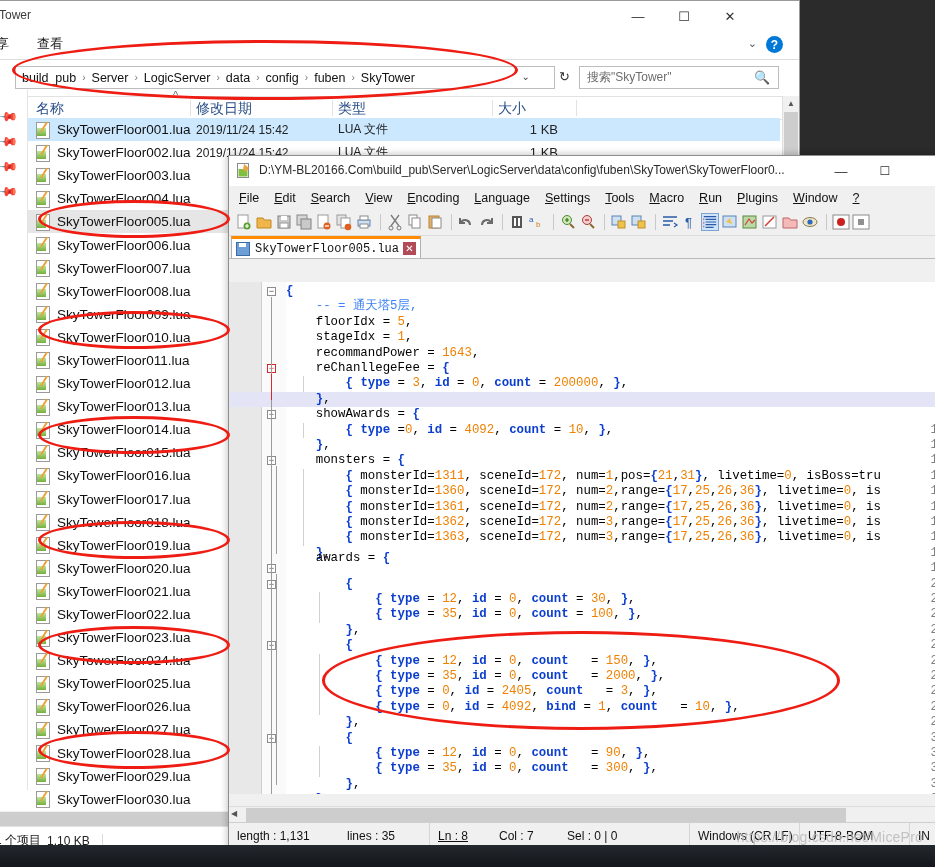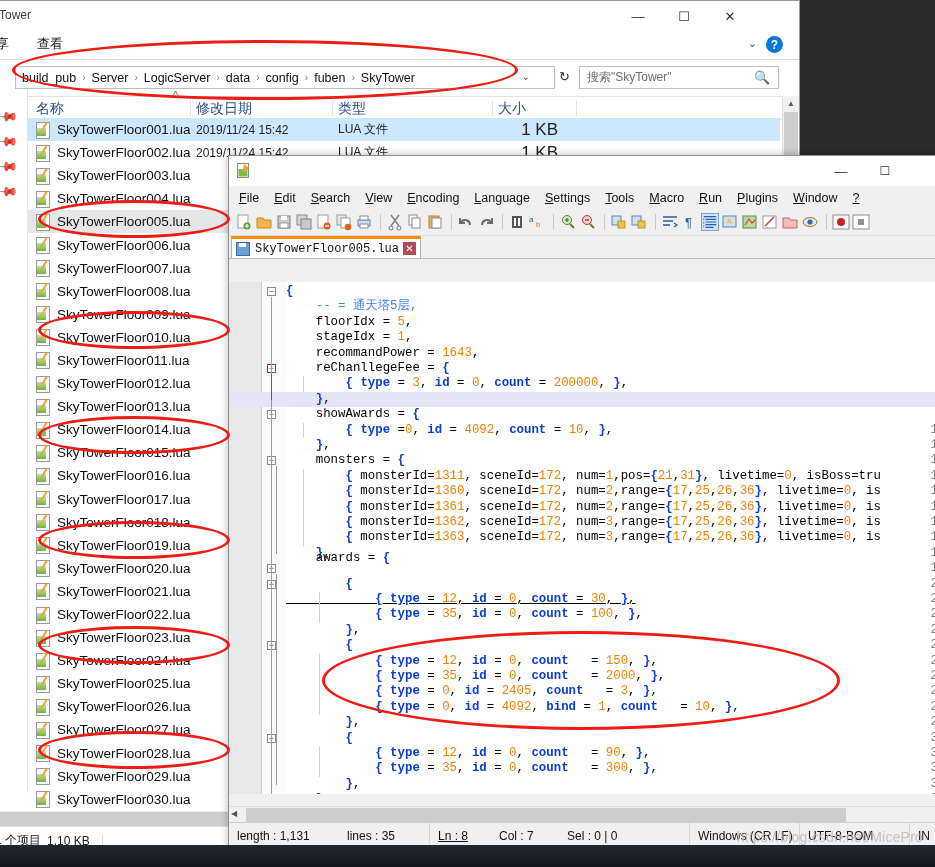--- a/index.html
+++ b/index.html
@@ -107,21 +107,21 @@
     position:absolute;left:1px;top:6px;width:9px;height:8px;
     background:linear-gradient(#bfe69a,#74b03c);
   }
   .ficon .pen{
     position:absolute;left:7px;top:-1px;width:2px;height:12px;background:#e8a33d;
     transform:rotate(32deg);border-radius:1px;
   }
   .fname{font-size:13.5px;color:#111;white-space:nowrap;}
   .fdate{position:absolute;left:168px;font-size:12px;color:#222;}
   .ftype{position:absolute;left:310px;font-size:12px;color:#222;}
-  .fsize{position:absolute;left:470px;width:60px;text-align:right;font-size:17px;color:#222;}
+  .fsize{position:absolute;left:470px;width:60px;text-align:right;font-size:13px;color:#222;}
 
   
   #exp-vsb{
     position:absolute;right:0px;top:95px;width:16px;height:725px;background:#f0f0f0;
     border-left:1px solid #e0e0e0;
   }
   #exp-vsb .arrow{height:16px;text-align:center;font-size:8px;color:#555;line-height:16px;}
   #exp-vsb .thumb{position:absolute;top:16px;left:1px;width:14px;height:150px;background:#cdcdcd;}
   #exp-hsb{
     position:absolute;left:0;bottom:27px;width:795px;height:16px;background:#f0f0f0;
@@ -589,20 +589,21 @@
 </div>
 
 <div id="npp">
 
   <div id="npp-title">
     <svg id="npp-icon" viewBox="0 0 14 16">
       <rect x="0.5" y="0.5" width="11" height="14" fill="#fff" stroke="#8a8a8a"></rect>
       <rect x="1.5" y="6" width="9" height="7.5" fill="#7fc040"></rect>
       <path d="M7 1 L12 5 L8.5 9 L6 7 Z" fill="#e8a33d"></path>
     </svg>
+    <div id="npp-title-text">D:\YM-BL20166.Com\build_pub\Server\LogicServer\data\config\fuben\SkyTower\SkyTowerFloor0...</div>
     <div id="npp-min">—</div>
     <div id="npp-max">☐</div>
   </div>
 
   <div id="npp-menu">
       <span class="mi"><u>F</u>ile</span>
       <span class="mi"><u>E</u>dit</span>
       <span class="mi"><u>S</u>earch</span>
       <span class="mi"><u>V</u>iew</span>
       <span class="mi"><u>E</u>ncoding</span>
@@ -837,21 +838,21 @@
       <div class="codeline" style="top: 233px;">        <span class="brace">{</span> monsterId=<span class="num">1362</span>, sceneId=<span class="num">172</span>, num=<span class="num">3</span>,range=<span class="brace">{</span><span class="num">17</span>,<span class="num">25</span>,<span class="num">26</span>,<span class="num">36</span><span class="brace">}</span>, livetime=<span class="num">0</span>, is</div>
       <div class="lnum" style="top: 248.4px;">17</div>
       <div class="codeline" style="top: 248.4px;">        <span class="brace">{</span> monsterId=<span class="num">1363</span>, sceneId=<span class="num">172</span>, num=<span class="num">3</span>,range=<span class="brace">{</span><span class="num">17</span>,<span class="num">25</span>,<span class="num">26</span>,<span class="num">36</span><span class="brace">}</span>, livetime=<span class="num">0</span>, is</div>
       <div class="lnum" style="top: 263.8px;">18</div>
       <div class="codeline" style="top: 263.8px;">    <span class="brace">}</span>,</div>
       <div class="lnum" style="top: 279.2px;">19</div>
       <div class="codeline" style="top: 269px;">    awards = <span class="brace">{</span></div>
       <div class="lnum" style="top: 294.6px;">20</div>
       <div class="codeline" style="top: 294.6px;">        <span class="brace">{</span></div>
       <div class="lnum" style="top: 310px;">21</div>
-      <div class="codeline" style="top: 310px; text-decoration: underline;">            <span class="brace">{</span> <span class="kw">type</span> = <span class="num">12</span>, <span class="kw">id</span> = <span class="num">0</span>, <span class="kw">count</span> = <span class="num">30</span>, <span class="brace">}</span>,</div>
+      <div class="codeline" style="top: 310px;">            <span class="brace">{</span> <span class="kw">type</span> = <span class="num">12</span>, <span class="kw">id</span> = <span class="num">0</span>, <span class="kw">count</span> = <span class="num">30</span>, <span class="brace">}</span>,</div>
       <div class="lnum" style="top: 325.4px;">22</div>
       <div class="codeline" style="top: 325.4px;">            <span class="brace">{</span> <span class="kw">type</span> = <span class="num">35</span>, <span class="kw">id</span> = <span class="num">0</span>, <span class="kw">count</span> = <span class="num">100</span>, <span class="brace">}</span>,</div>
       <div class="lnum" style="top: 340.8px;">23</div>
       <div class="codeline" style="top: 340.8px;">        <span class="brace">}</span>,</div>
       <div class="lnum" style="top: 356.2px;">24</div>
       <div class="codeline" style="top: 356.2px;">        <span class="brace">{</span></div>
       <div class="lnum" style="top: 371.6px;">25</div>
       <div class="codeline" style="top: 371.6px;">            <span class="brace">{</span> <span class="kw">type</span> = <span class="num">12</span>, <span class="kw">id</span> = <span class="num">0</span>, <span class="kw">count</span>   = <span class="num">150</span>, <span class="brace">}</span>,</div>
       <div class="lnum" style="top: 387px;">26</div>
       <div class="codeline" style="top: 387px;">            <span class="brace">{</span> <span class="kw">type</span> = <span class="num">35</span>, <span class="kw">id</span> = <span class="num">0</span>, <span class="kw">count</span>   = <span class="num">2000</span>, <span class="brace">}</span>,</div>

